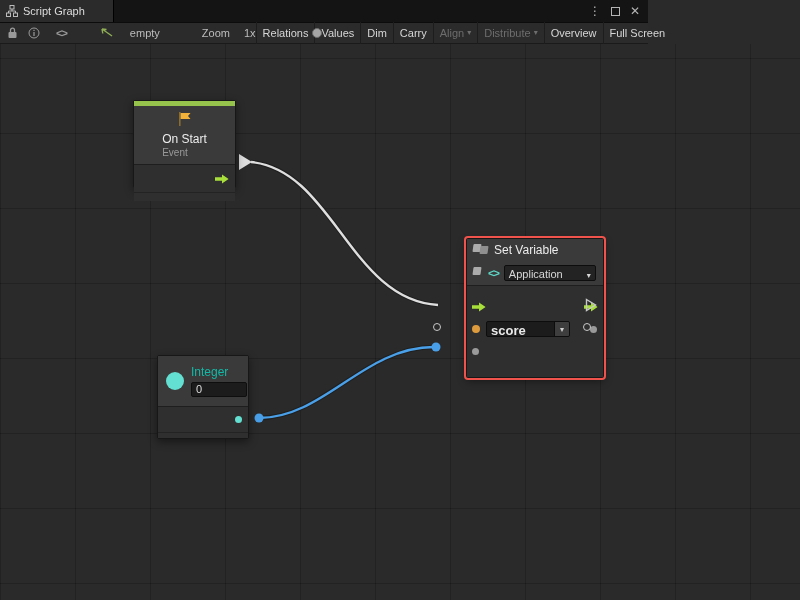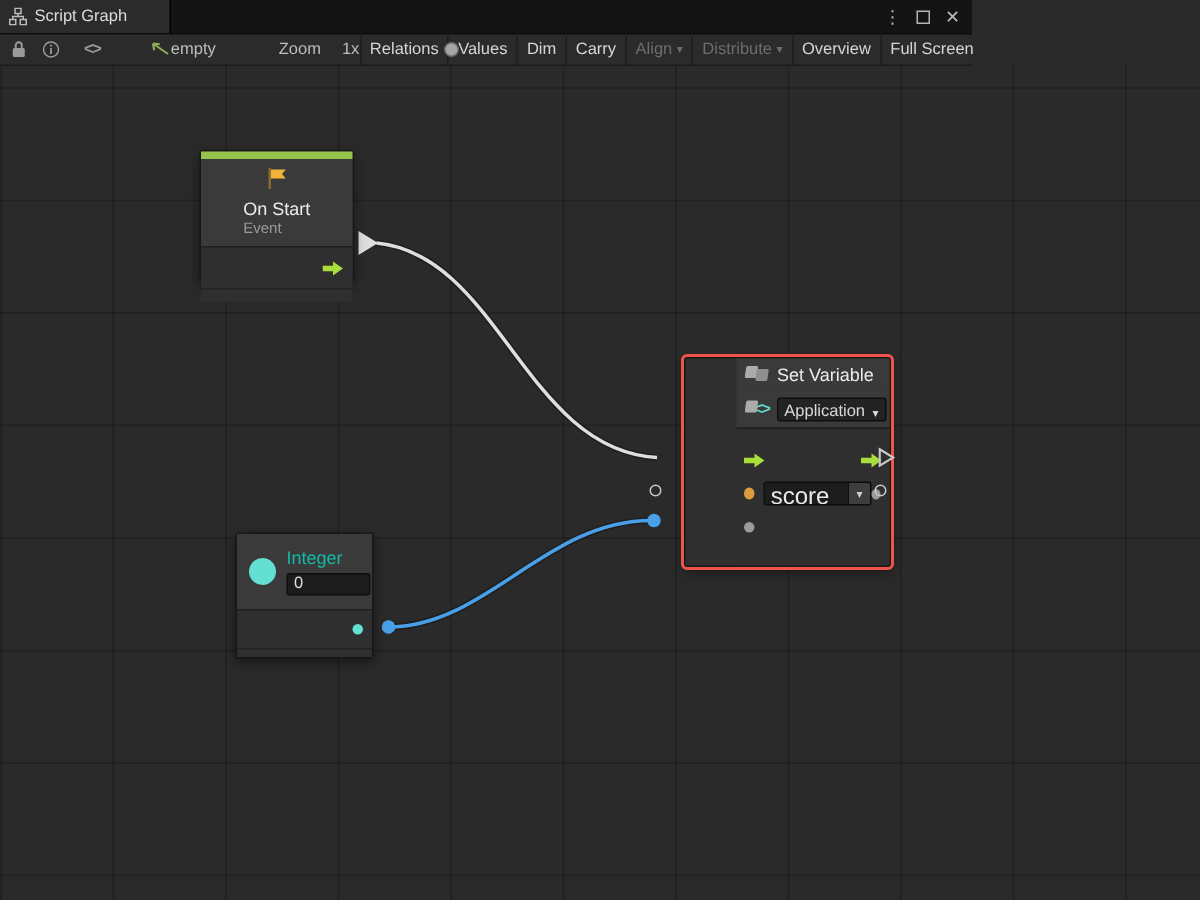--- a/index.html
+++ b/index.html
@@ -50,37 +50,37 @@
   .node-onstart { left:133px; top:56px; width:103px; height:88px; }
   .accent-strip { height:5px; background:#96c34c; }
   .onstart-head { display:flex; align-items:center; padding:5px 6px 6px 6px; gap:6px; background:#3a3a3a;flex-direction:column; }
   .onstart-title { font-size:12px; color:#ececec; line-height:13px; }
   .onstart-sub { font-size:10px; color:#9a9a9a; line-height:11px; margin-top:1px; }
   .onstart-ports { height:28px; display:flex; align-items:center; justify-content:flex-end;
                    padding-right:6px; background:#2f2f2f; border-top:1px solid #1e1e1e; }
   .onstart-footer { height:9px; background:#2f2f2f; border-top:1px solid #232323; }
 
   
-  .node-setvar { left:456px; top:194px; width:138px; height:140px; outline:2px solid #f0534b;padding-left:34px; }
+  .node-setvar { left:466px; top:194px; width:138px; height:140px; outline:2px solid #f0534b; }
   .setvar-row1 { height:22px; display:flex; align-items:center; gap:5px; padding:0 6px; background:#3a3a3a; }
   .setvar-row2 { height:24px; display:flex; align-items:center; gap:5px; padding:0 6px; background:#3a3a3a; }
   .setvar-title { font-size:12px; color:#ececec; }
   .cards-icon { position:relative; width:16px; height:12px; }
   .cards-icon i { position:absolute; width:8px; height:8px; background:#ababab; border-radius:1px; display:block; }
   .cards-icon i.c1 { left:0; top:0; transform:skewX(-8deg); }
   .cards-icon i.c2 { left:7px; top:2px; transform:skewX(-8deg); background:#8f8f8f; }
   .chevrons { font-size:11px; font-weight:bold; letter-spacing:-1px; }
   .dropdown { display:flex; align-items:flex-end; justify-content:space-between; background:#232323;
               border:1px solid #0d0d0d; border-radius:2px; height:16px; padding:0 4px; gap:5px;
               color:#d8d8d8; font-size:11px; }
   .setvar-ports { padding-top:10px; border-top:1px solid #1e1e1e; background:#2f2f2f; height:92px; }
   .pr { height:22px; display:flex; align-items:center; padding:0 5px; }
   .score-field { display:flex; align-items:stretch; width:84px; height:16px; margin-left:6px;
                  background:#1c1c1c; border:1px solid #0d0d0d; border-radius:2px; overflow:hidden; }
-  .score-text { flex:1; font-size:16px; color:#e8e8e8; padding:1px 0 0 4px; }
+  .score-text { flex:1; font-size:13px; color:#e8e8e8; padding:1px 0 0 4px;font-weight:bold; }
   .score-btn { width:15px; background:#3e3e3e; border-left:1px solid #0d0d0d; color:#cfcfcf;
                font-size:8px; display:flex; align-items:center; justify-content:center; }
 
   
   .node-integer { left:157px; top:311px; width:92px; height:84px; }
   .int-head { height:50px; display:flex; align-items:center; gap:7px; padding:0 8px; background:#3a3a3a; }
   .int-circle { width:18px; height:18px; border-radius:50%; background:#63e0d2; flex:none; }
   .int-title { font-size:12px; color:#14b8a6; }
   .int-input { width:56px; height:15px; background:#1c1c1c; border:1px solid #0e0e0e; border-radius:2px;
                font-size:11px; color:#dddddd; padding:0 0 1px 4px; margin-top:3px; }
@@ -128,21 +128,21 @@
       </svg>
     </span>
     <span class="tb-sep"></span>
     <span class="tb-icon chevrons" style="color:#9a9a9a">&lt;&gt;</span>
     <span class="tb-sep" style="margin-left:14px"></span>
     <span class="tb-icon" style="margin-left:12px">
       <svg width="13" height="11" viewBox="0 0 13 11">
         <path d="M1 1 L11 8 M1 1 L5.5 1.5 M1 1 L1.8 5.5" fill="none" stroke="#8fae56" stroke-width="1.4"></path>
       </svg>
     </span>
-    <span class="tb-label" style="margin-left:0">empty</span>
+    <span class="tb-label" style="margin-left:16px">empty</span>
     <span class="tb-label" style="margin-left:42px">Zoom</span>
     <span class="slider-track">
       <span class="slider-handle"></span>
     </span>
     <span class="tb-label">1x</span>
 
     <div class="tb-buttons">
       <span class="tb-btn">
         <span>Relations</span>
         </span>

